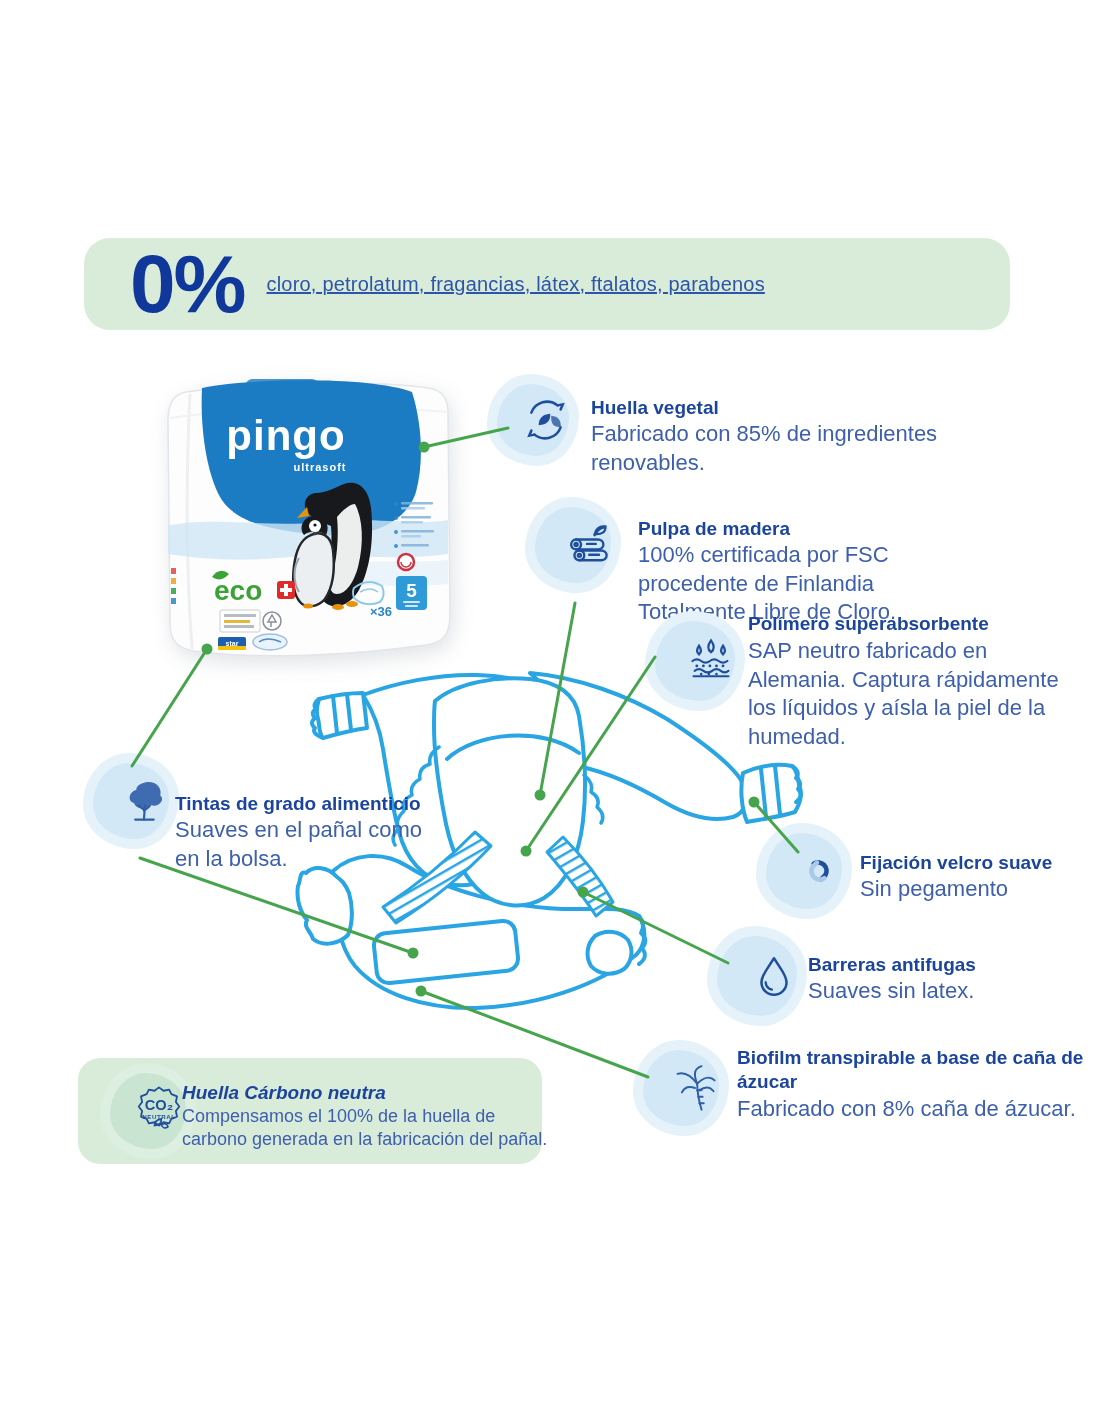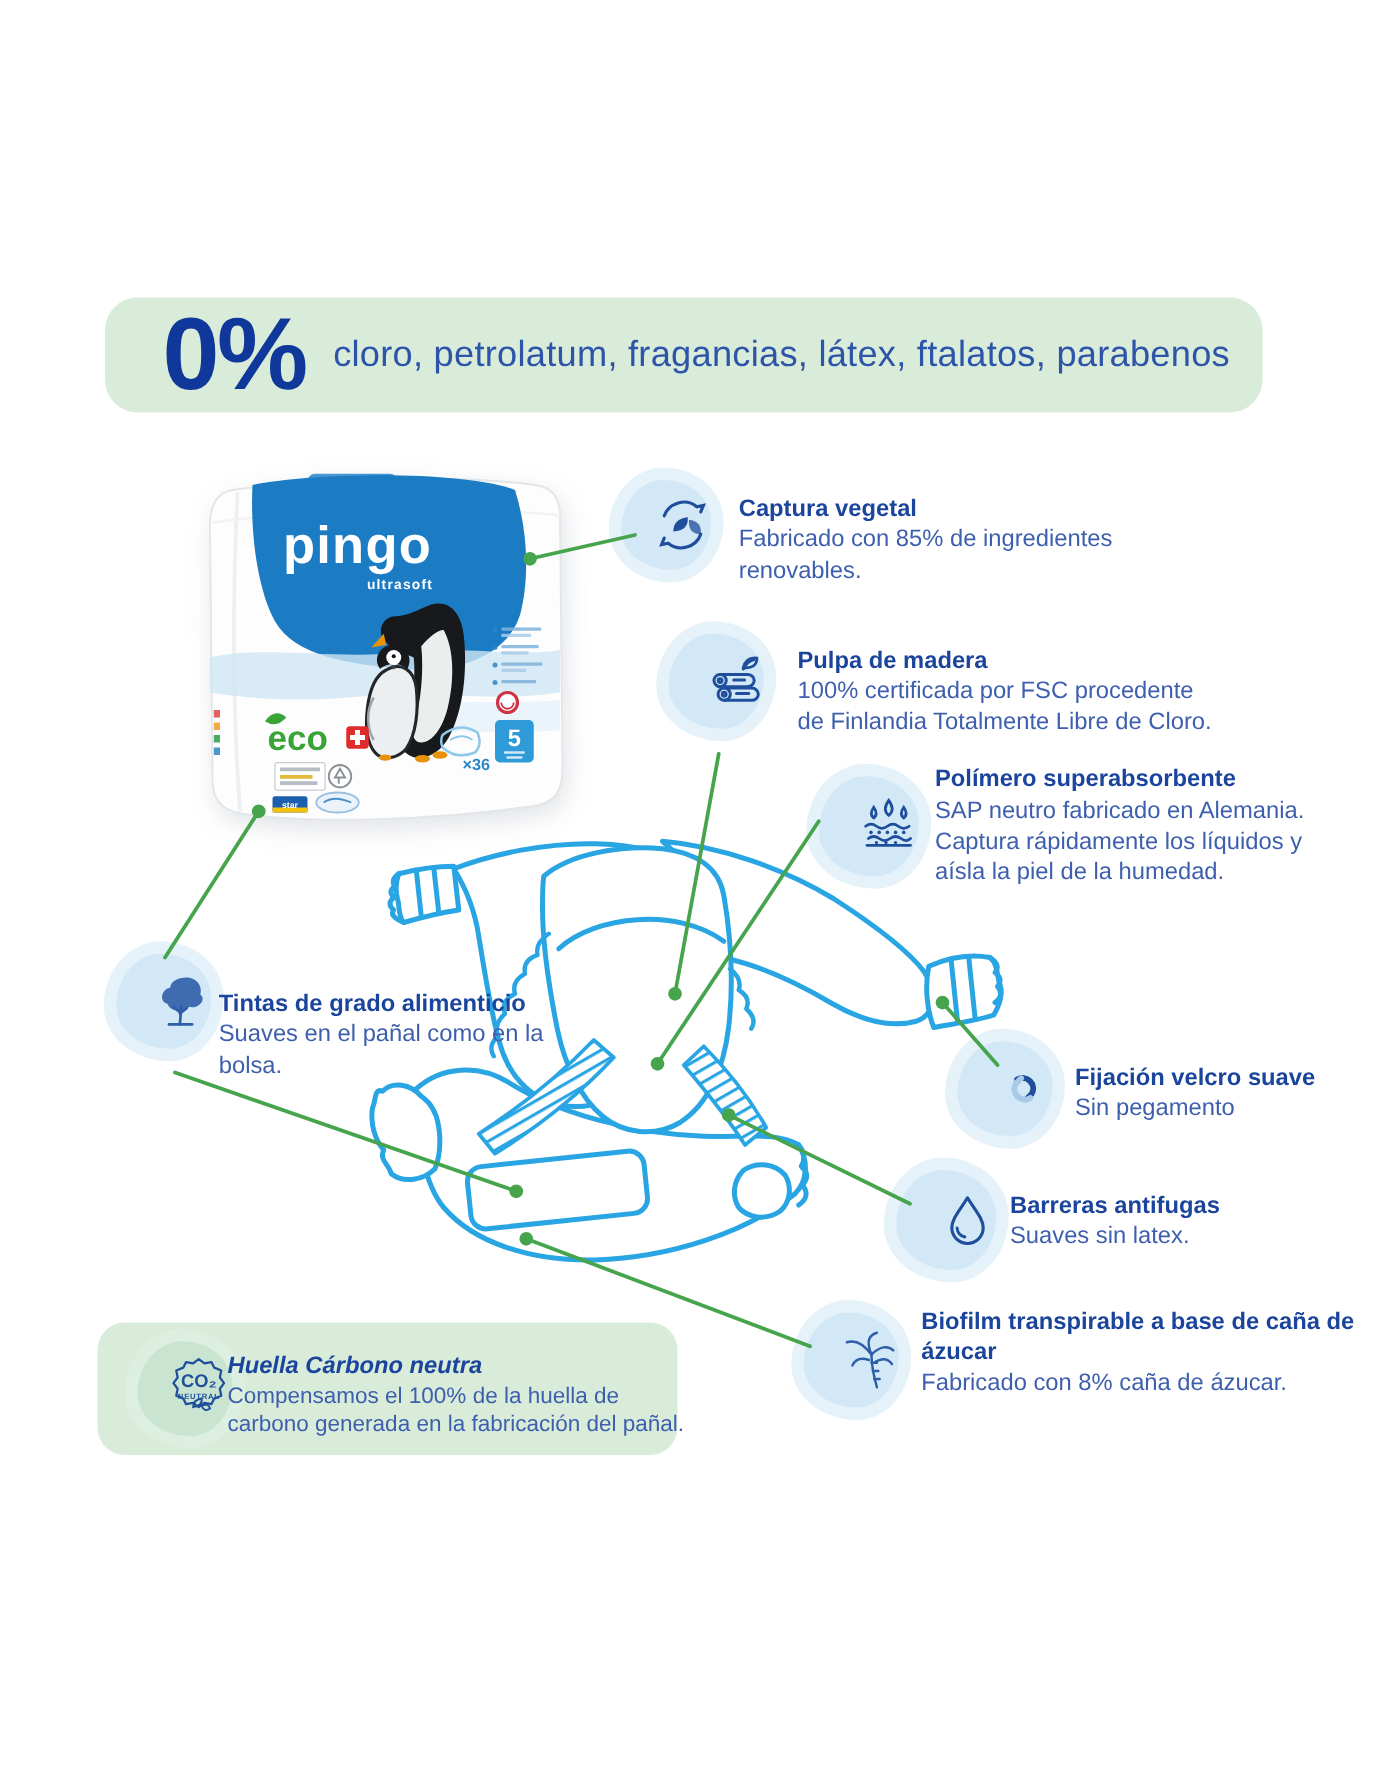--- a/index.html
+++ b/index.html
@@ -2,28 +2,28 @@
 <html><head>
 <meta charset="utf-8">
 <style>
   html,body{margin:0;padding:0;background:#fff;}
   .page{position:relative;width:1100px;height:1422px;background:#ffffff;overflow:hidden;
         font-family:"Liberation Sans", sans-serif;}
   
   .banner{position:absolute;left:84px;top:238px;width:926px;height:92px;background:#d9ecda;
           border-radius:26px;display:flex;align-items:center;}
   .banner .pct{font-size:82px;font-weight:800;color:#10389b;margin-left:46px;letter-spacing:-2px;}
-  .banner .btxt{font-size:29px;font-weight:500;color:#2d54a9;margin-left:22px;letter-spacing:.2px;}
+  .banner .btxt{font-size:20px;font-weight:500;color:#2d54a9;margin-left:22px;letter-spacing:.2px;text-decoration:underline;}
   
   .blob{position:absolute;display:flex;align-items:center;justify-content:flex-end;
         background:#d2e8f6;box-shadow:0 0 0 10px #e6f2fa;
         border-radius:47% 53% 44% 56% / 55% 46% 54% 45%;}
   .blob.green{background:#c9e5d2;box-shadow:0 0 0 10px #ddefe0;}
   .co-title{position:absolute;font-size:19px;font-weight:700;color:#1b459c;line-height:1.26;}
-  .co-desc{position:absolute;font-size:19px;font-weight:400;color:#3d5fad;line-height:1.3;}
+  .co-desc{position:absolute;font-size:22px;font-weight:400;color:#3d5fad;line-height:1.3;}
   .overlay{position:absolute;left:0;top:0;z-index:4;pointer-events:none;}
   .layer{position:absolute;z-index:2;}
   .callout-layer{position:absolute;left:0;top:0;width:100%;height:100%;z-index:3;pointer-events:none;}
   svg text{font-family:"Liberation Sans","DejaVu Sans",sans-serif;}
 </style>
 </head>
 <body>
 
 <div class="page">
 
@@ -217,21 +217,21 @@
         <g fill="none" stroke="#1f4e9c" stroke-width="2.4" stroke-linecap="round">
           <path d="M8,15 A16,16 0 0 1 33,8"></path>
             <path d="M33,8 l5,-1 -2,5"></path>
           <path d="M36,29 A16,16 0 0 1 11,36"></path>
             <path d="M11,36 l-5,1 2,-5"></path>
         </g>
         <path d="M15,27 q0,-10 11,-11 q1,10 -11,11 Z" fill="#1f4e9c"></path>
         <path d="M27,18 q10,1 9,11 q-10,0 -9,-11 Z" fill="#1f4e9c" opacity=".75"></path>
       </svg>
     </div>
-    <div class="co-title" style="left:591px;top:396px;">Captura vegetal</div>
+    <div class="co-title" style="left:591px;top:396px;">Huella vegetal</div>
     <div class="co-desc" style="left:591px;top:420px;width:370px;">Fabricado con 85% de ingredientes renovables.</div>
 
     <div class="blob" style="left:535px;top:507px;width:76px;height:76px;">
       <svg width="48" height="48" viewBox="0 0 44 44">
         <g fill="none" stroke="#1f4e9c" stroke-width="2.2" stroke-linecap="round">
           <path d="M12,17 h20 a5,4.5 0 0 1 0,9 h-20"></path>
             <ellipse cx="12" cy="21.5" rx="4.5" ry="4.5"></ellipse>
           <circle cx="12" cy="21.5" r="1.4"></circle>
           <path d="M15,27 h20 a5,4.5 0 0 1 0,9 h-20"></path>
             <ellipse cx="15" cy="31.5" rx="4.5" ry="4.5"></ellipse>

